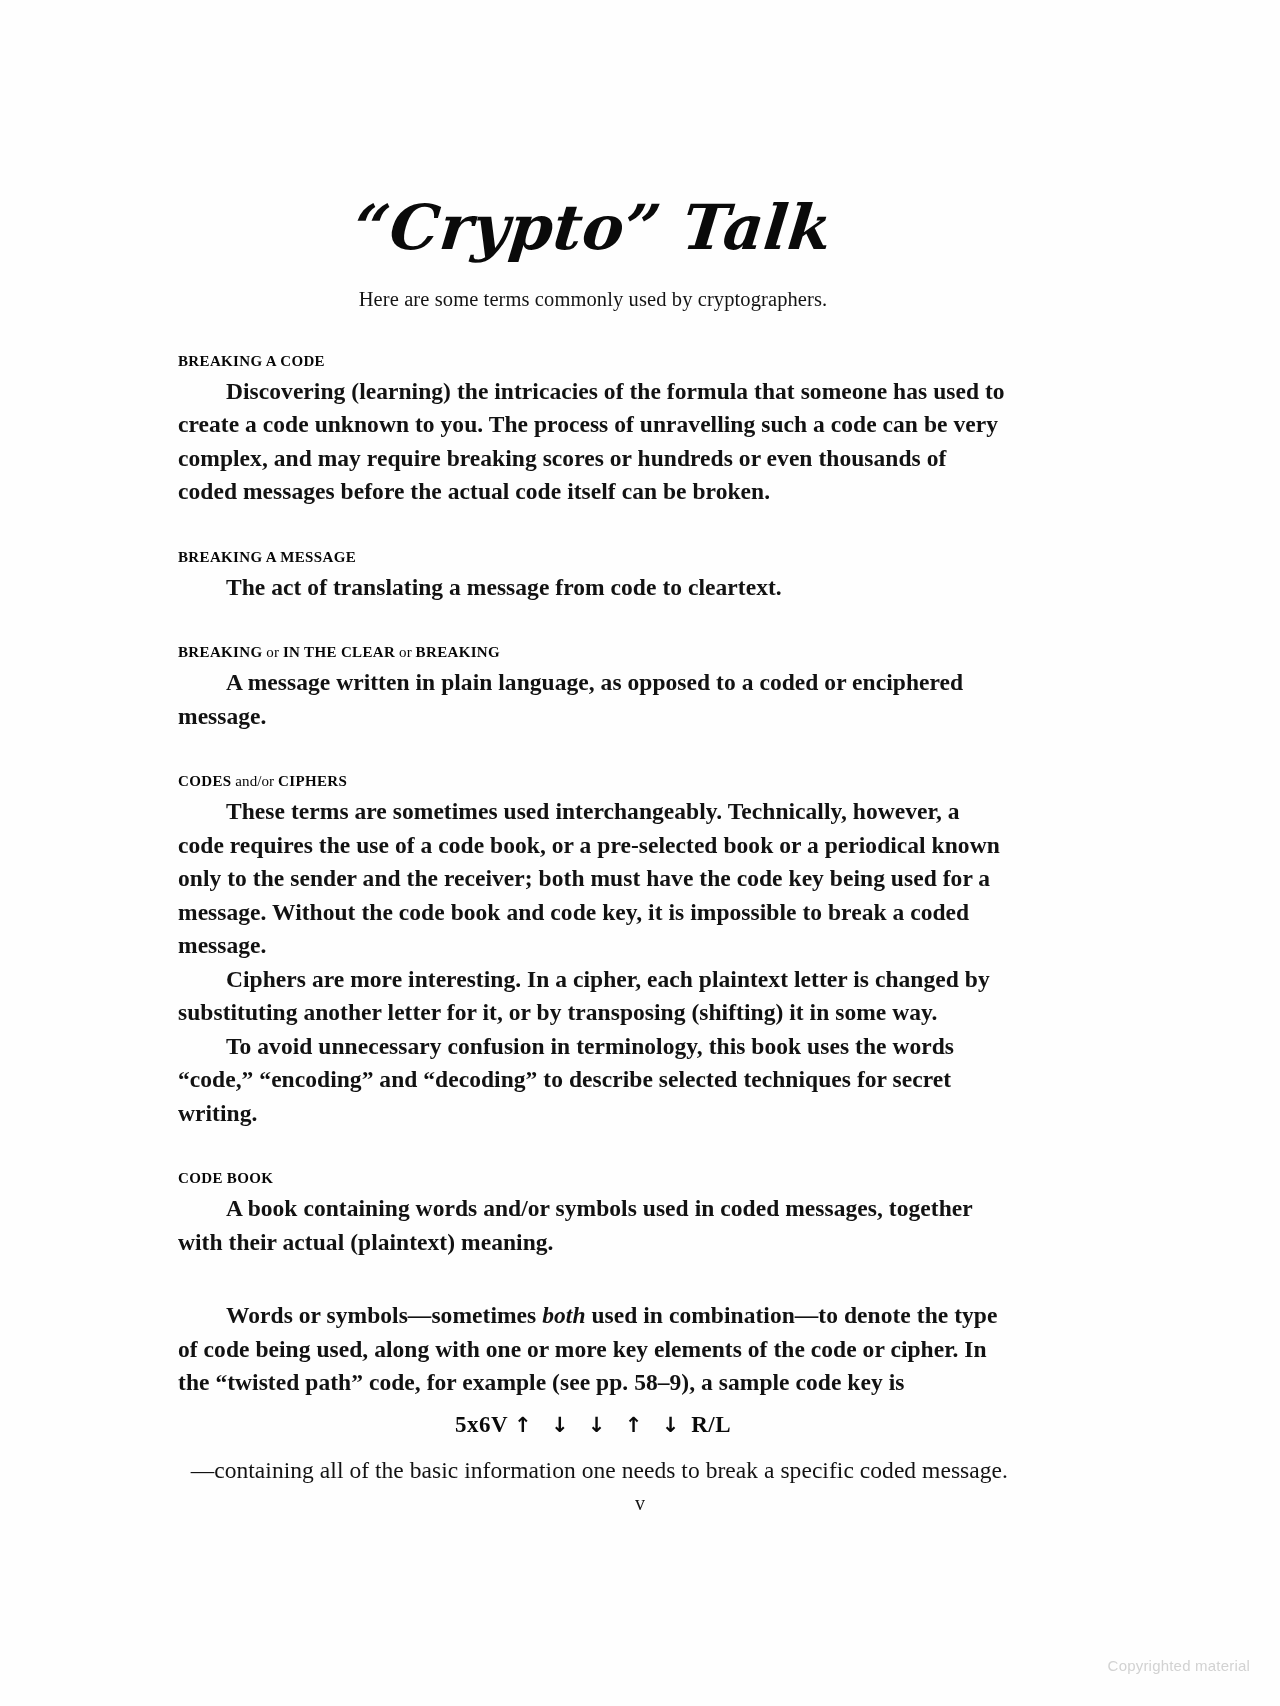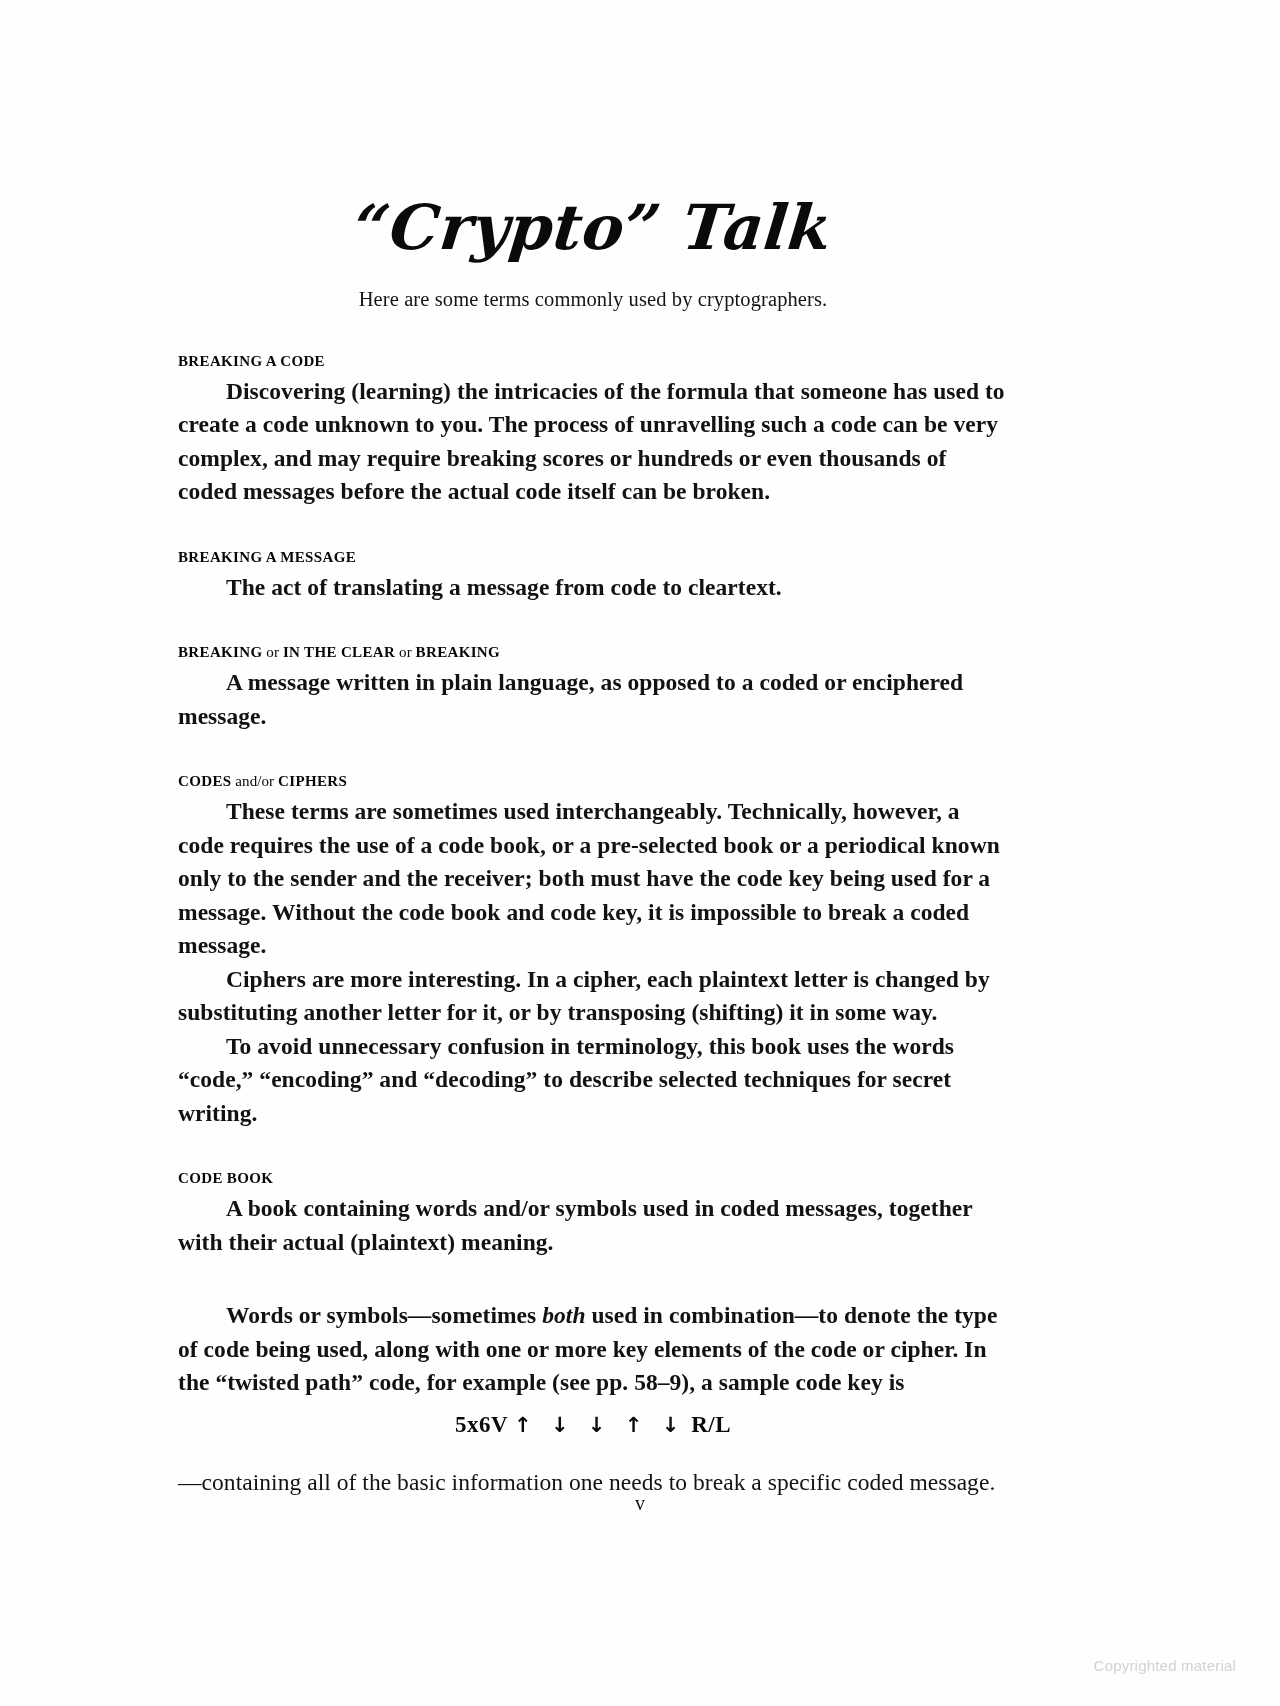--- a/index.html
+++ b/index.html
@@ -121,21 +121,21 @@
     position: absolute;
     left: 0;
     top: 1492px;
     width: 1280px;
     text-align: center;
     font-size: 20px;
     color: #161616;
   }
   .copyright {
     position: absolute;
-    right: 44px;
+    right: 30px;
     top: 1657px;
     font-family: "Liberation Sans", "DejaVu Sans", sans-serif;
     font-size: 15px;
     color: #d2d2d2;
     letter-spacing: 0.2px;
   }
 </style>
 </head>
 <body>
 
@@ -173,21 +173,21 @@
     <div class="section">
       <div class="heading">CODE BOOK</div>
       <p class="para indent">A book containing words and/or symbols used in coded messages, together with their actual (plaintext) meaning.</p>
     </div>
 
     <div class="section">
       <p class="para indent"><span>Words or symbols—sometimes </span><em class="ital">both</em><span> used in combination—to denote the type of code being used, along with one or more key elements of the code or cipher.  In the “twisted path” code, for example (see pp. 58–9), a sample code key is</span></p>
 
       <div class="codekey-line"><span>5x6V</span><span class="arrows">↑ ↓ ↓ ↑ ↓</span><span class="rl">R/L</span></div>
 
-      <p class="para noindent" style="margin-top:28px;">—containing all of the basic information one needs to break a specific coded message.</p>
+      <p class="para noindent" style="margin-top:16px;text-align:right;">—containing all of the basic information one needs to break a specific coded message.</p>
     </div>
 
   </div>
 
   <div class="page-number">v</div>
   <div class="copyright">Copyrighted material</div>
 
 </div>
 
 </body></html>

